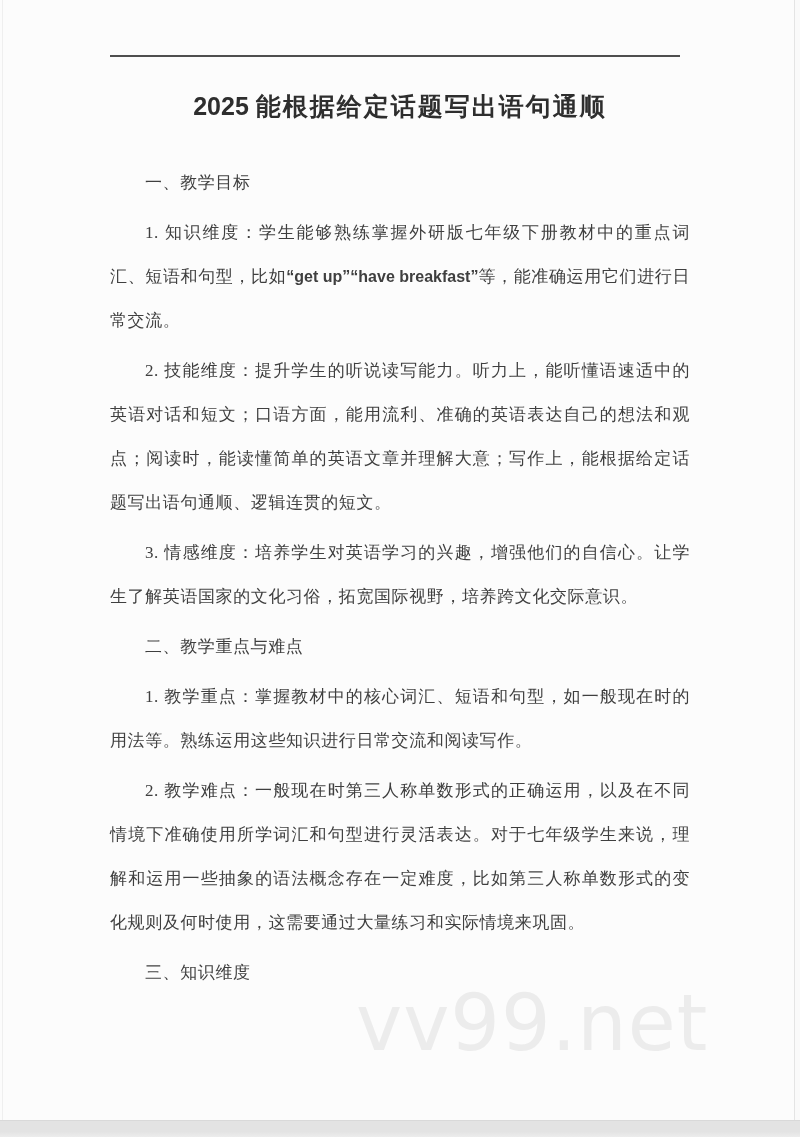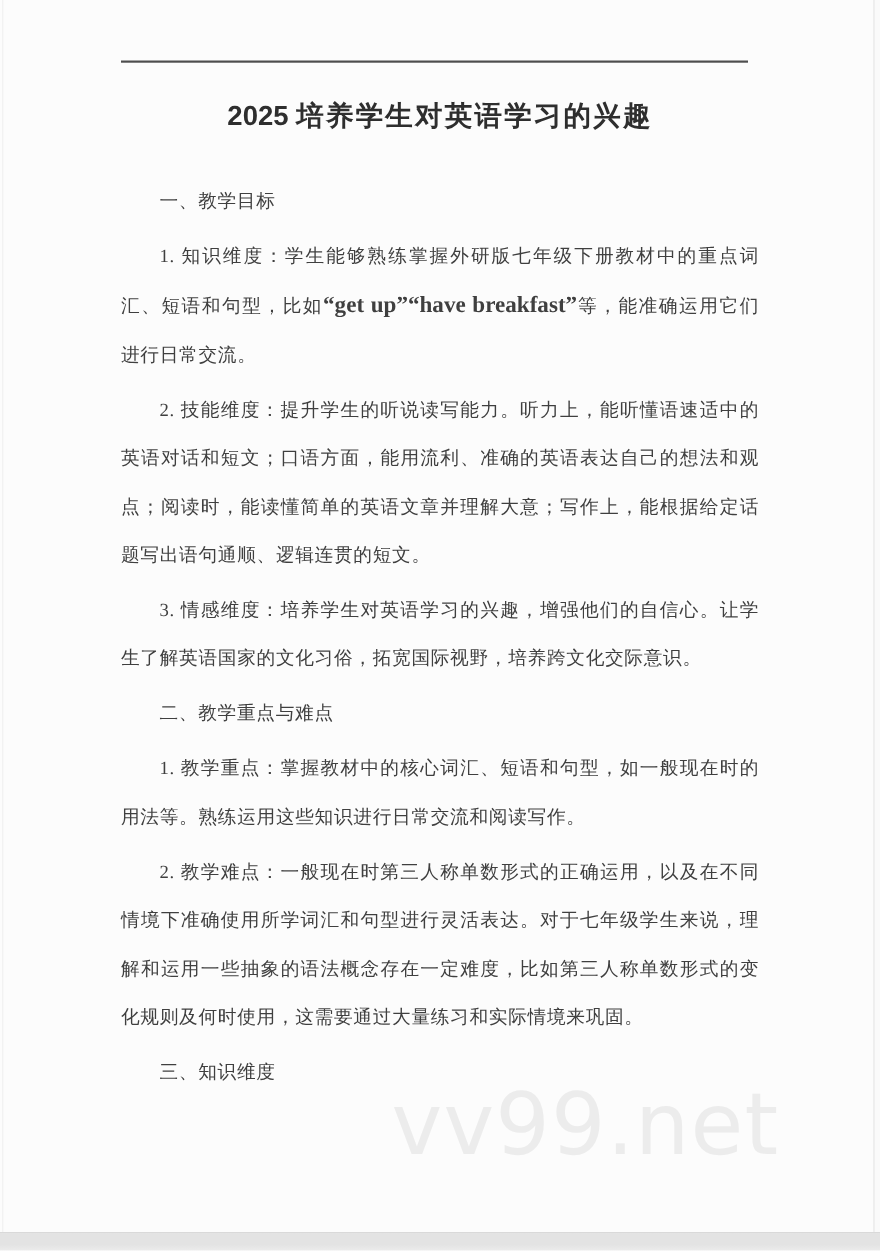--- a/index.html
+++ b/index.html
@@ -86,39 +86,39 @@
     margin-right: 7px;
   }
   .block {
     margin: 0 0 6px 0;
     line-height: 44px;
     text-align: justify;
     text-indent: 35px;
     letter-spacing: 0.6px;
   }
   .latin {
-    font-family: Liberation Serif, serif;
+    font-family: Liberation Sans, sans-serif;
     font-weight: 600;
-    font-size: 21px;
+    font-size: 16px;
     letter-spacing: 0;
   }
 </style>
 </head>
 <body>
 
 <div class="canvas">
 
   <div class="top-rule"></div>
   <div class="left-edge"></div>
 
   <div class="watermark">vv99.net</div>
 
   <div class="content">
 
-    <h1 class="title"><span class="title-year">2025</span><span class="title-rest">培养学生对英语学习的兴趣</span></h1>
+    <h1 class="title"><span class="title-year">2025</span><span class="title-rest">能根据给定话题写出语句通顺</span></h1>
 
     <p class="block heading">一、教学目标</p>
 
     <p class="block para"><span>1. 知识维度：学生能够熟练掌握外研版七年级下册教材中的重点词汇、短语和句型，比如</span><span class="latin">“get up”“have breakfast”</span><span>等，能准确运用它们进行日常交流。</span></p>
 
     <p class="block para">2. 技能维度：提升学生的听说读写能力。听力上，能听懂语速适中的英语对话和短文；口语方面，能用流利、准确的英语表达自己的想法和观点；阅读时，能读懂简单的英语文章并理解大意；写作上，能根据给定话题写出语句通顺、逻辑连贯的短文。</p>
 
     <p class="block para">3. 情感维度：培养学生对英语学习的兴趣，增强他们的自信心。让学生了解英语国家的文化习俗，拓宽国际视野，培养跨文化交际意识。</p>
 
     <p class="block heading">二、教学重点与难点</p>

